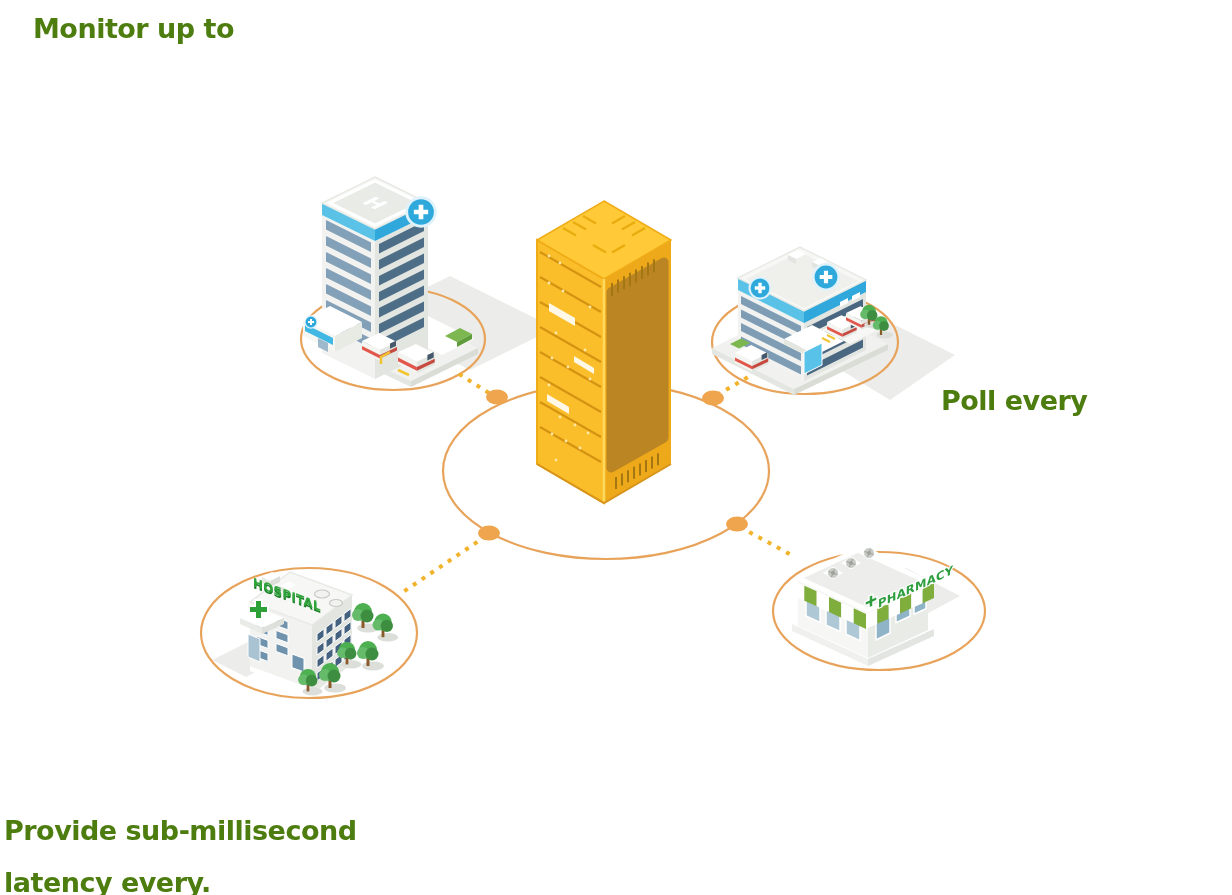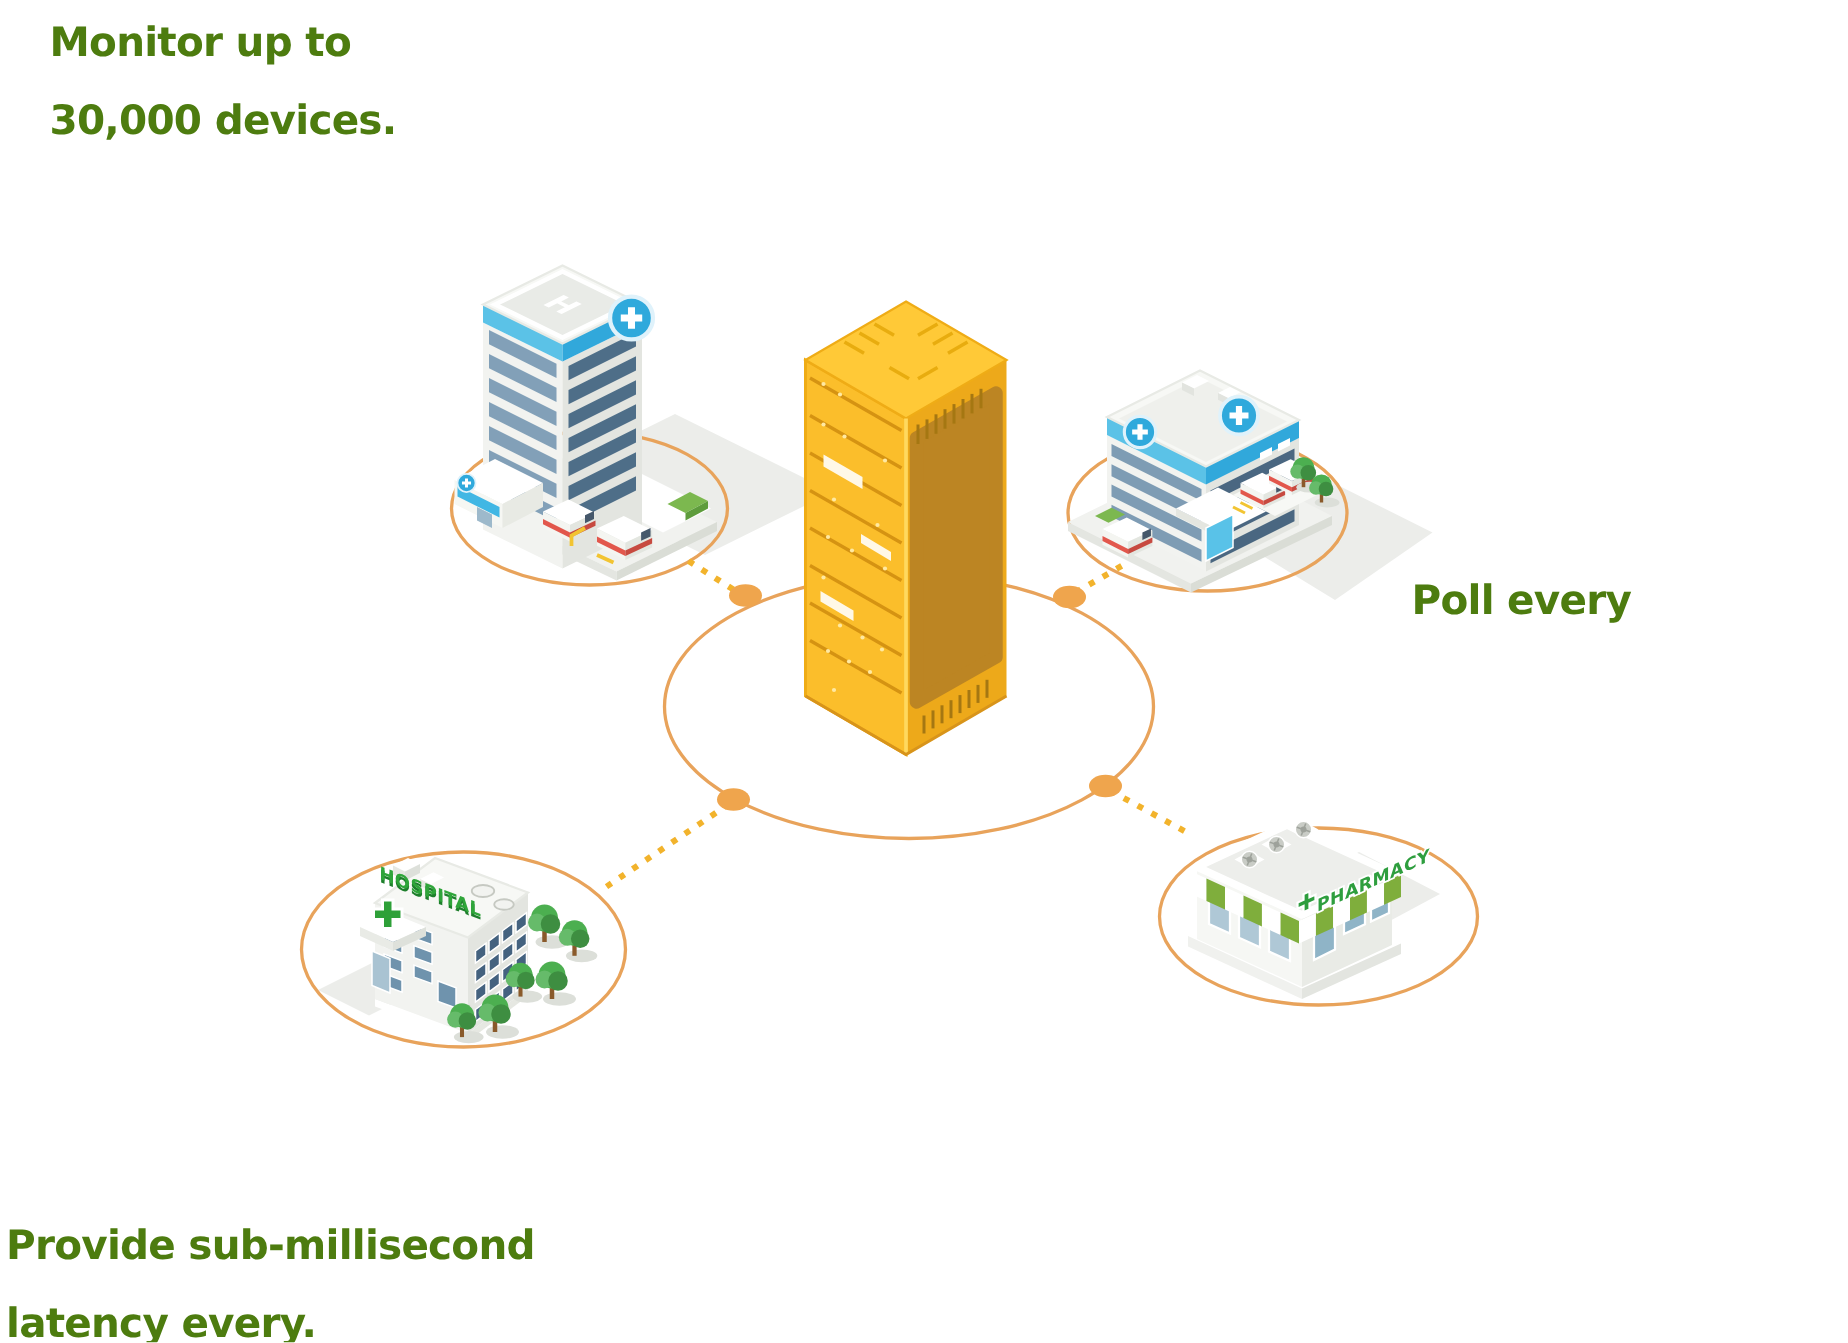--- a/index.html
+++ b/index.html
@@ -338,21 +338,20 @@
         <polygon points="911.3,593.3 922.7,588.2 922.7,603.2 911.3,608.3" fill="#FFFFFF"></polygon>
         <polygon points="922.7,588.2 934,583 934,598 922.7,603.2" fill="#7FAE3C"></polygon>
       </g>
       <polygon points="-4,-4 0,-4 0,-8 4,-8 4,-4 8,-4 8,0 4,0 4,4 0,4 0,0 -4,0" transform="translate(869,604) skewY(-24.5)" fill="#2E9E3E" stroke="#FFFFFF" stroke-width="1.5"></polygon>
       <text transform="translate(878,608) skewY(-24.5)" font-size="11.5" font-weight="bold" letter-spacing="0.3" fill="#2E9E3E" stroke="#FFFFFF" stroke-width="2.5" paint-order="stroke">PHARMACY</text>
     </g>
   </svg>
 
   <div class="caption" id="cap-monitor">
     <span>Monitor up to</span>
-    <span>30,000 devices.</span>
   </div>
   <div class="caption" id="cap-poll">
     <span>Poll every</span>
   </div>
   <div class="caption" id="cap-latency">
     <span>Provide sub-millisecond</span>
     <span>latency every.</span>
   </div>
 
 </div>

